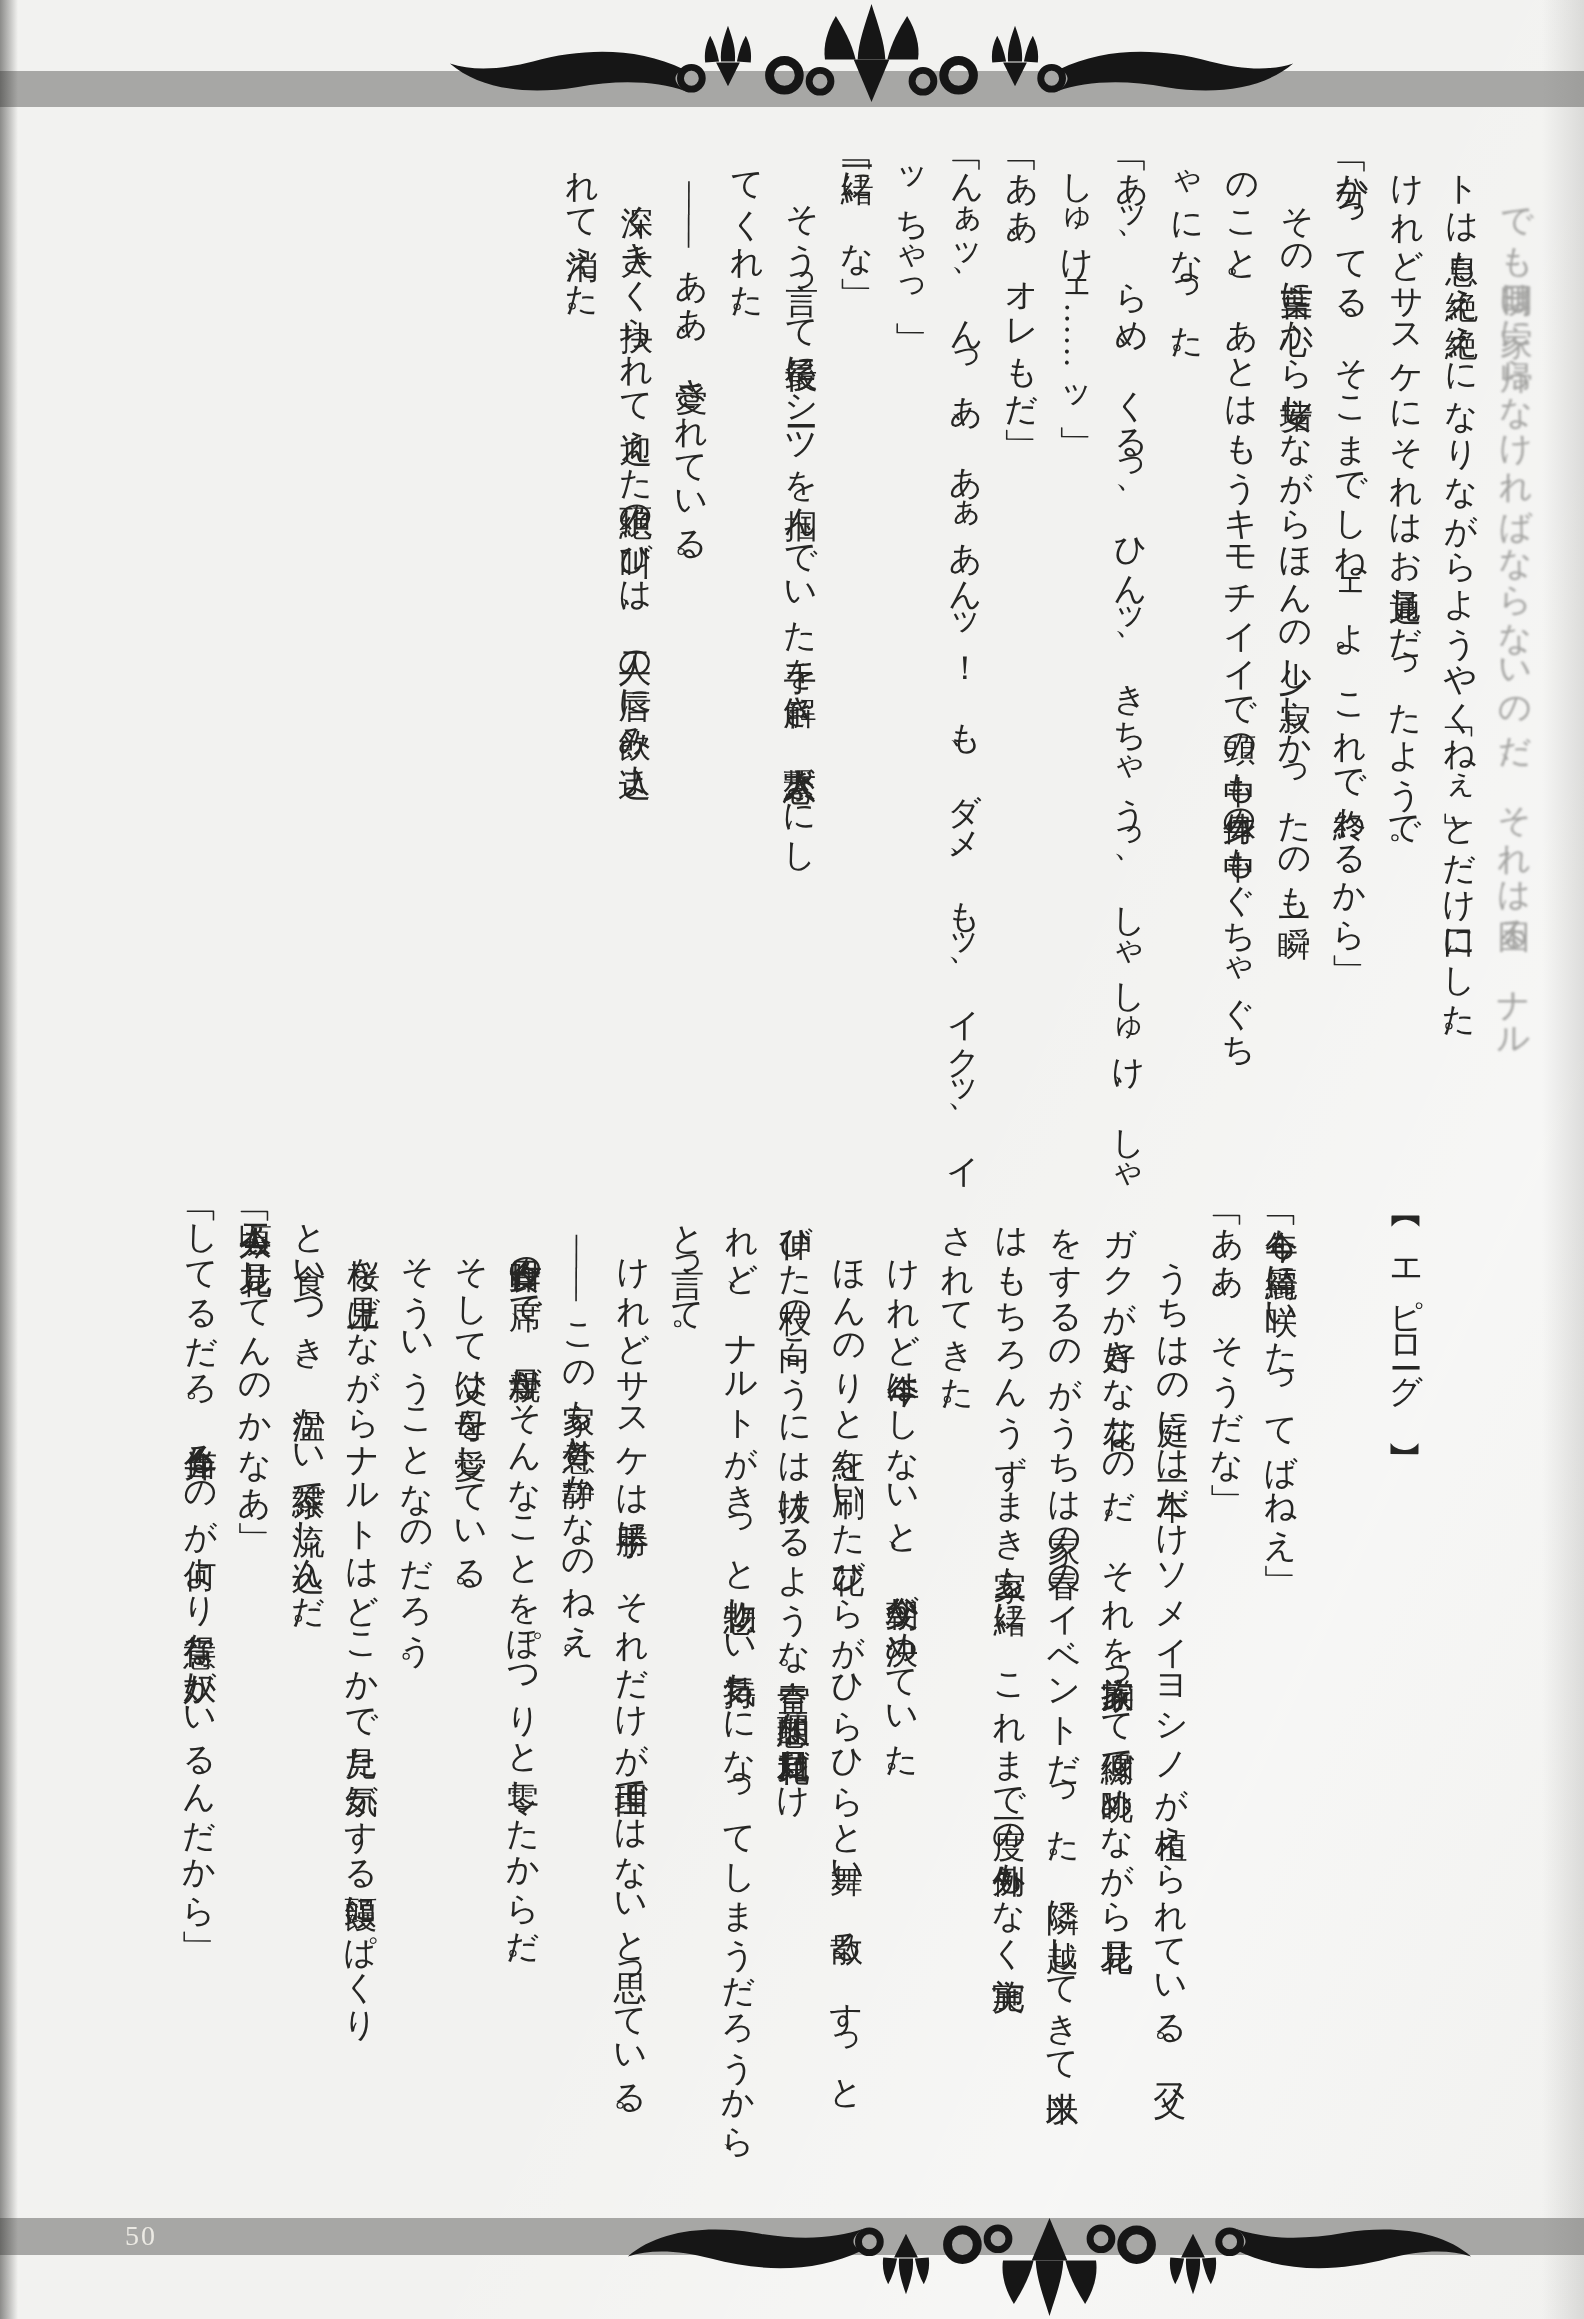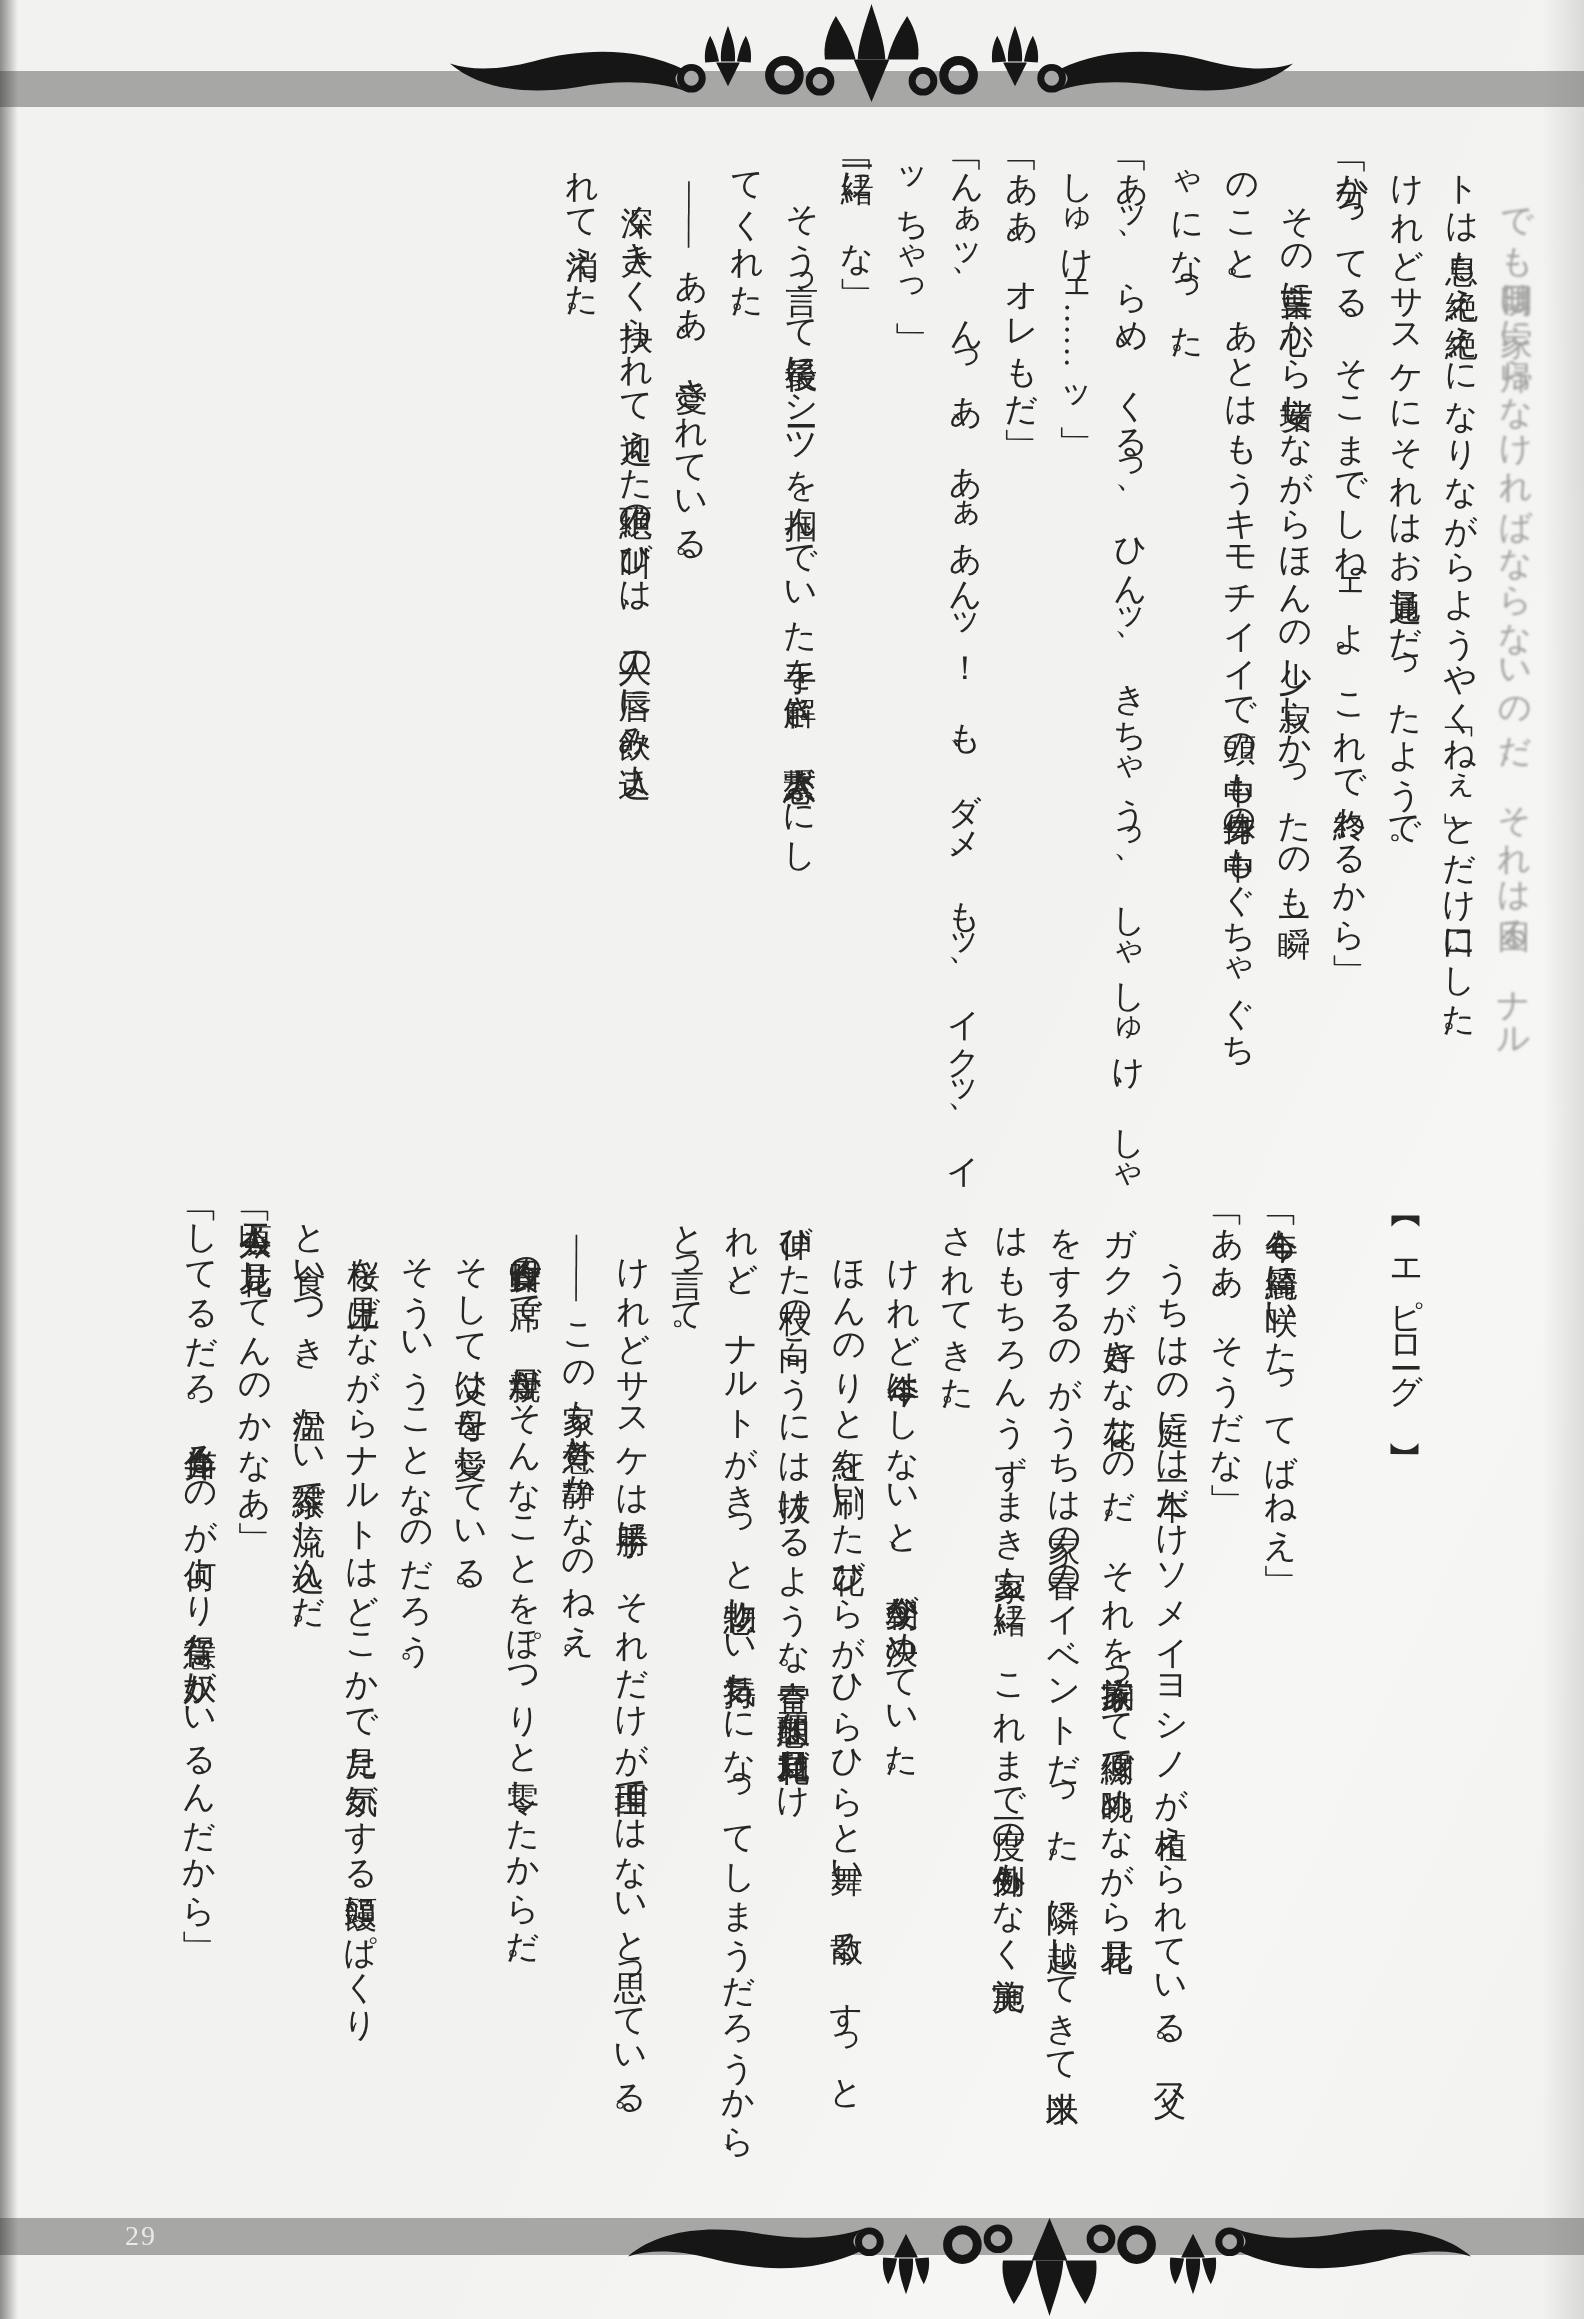--- a/index.html
+++ b/index.html
@@ -117,19 +117,19 @@
     </div>
 
   </div>
 
   <div class="band band-bottom"></div>
   <div class="ornament ornament-bottom">
     <svg viewBox="0 0 880 112">
         <use href="#flourish"></use>
       </svg>
   </div>
-  <div class="page-number">29</div>
+  <div class="page-number">50</div>
 
   <div class="edge-left"></div>
   <div class="edge-right"></div>
 
 </div>
 
 
 </body></html>

